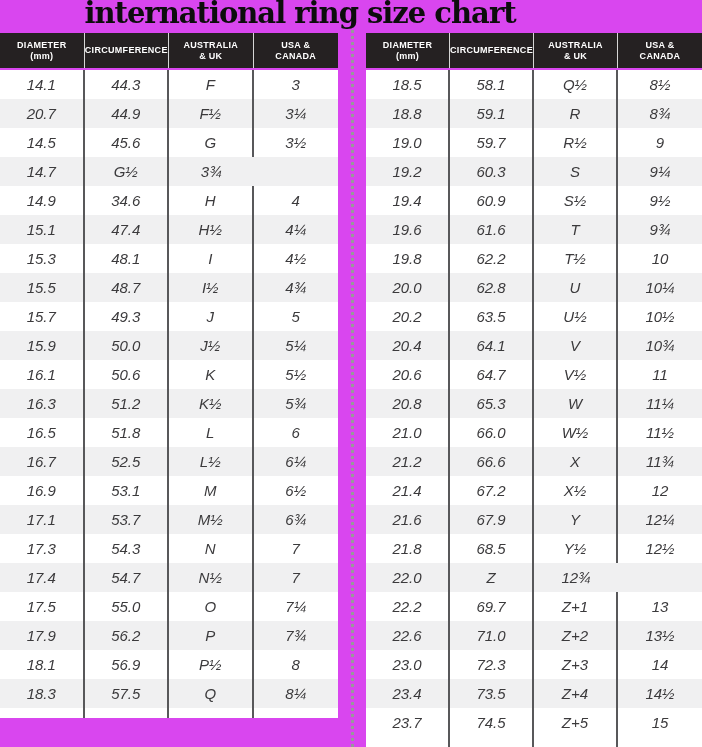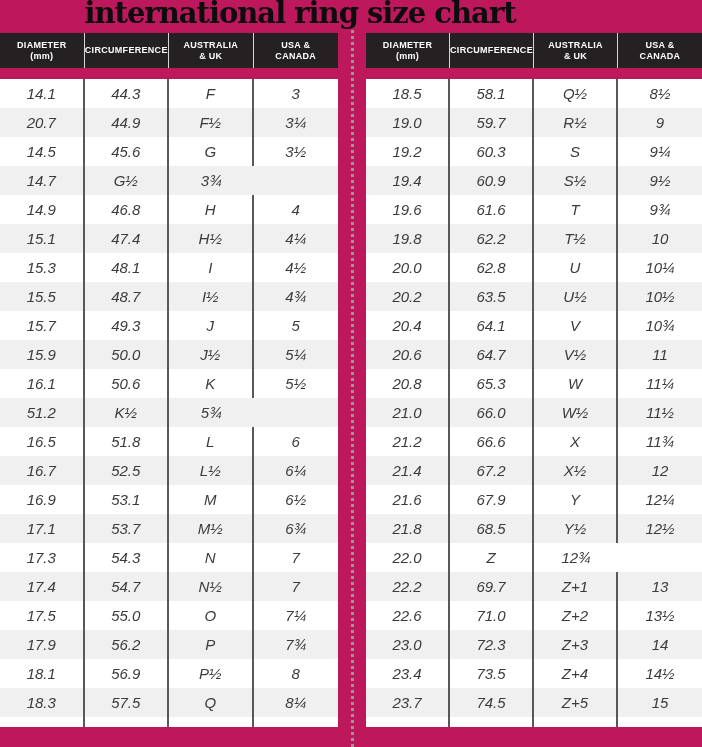--- a/index.html
+++ b/index.html
@@ -1,21 +1,21 @@
 <!DOCTYPE html>
 <html style="--title-color: #0d0d0d; --header-bg: #252122; --header-text: #ffffff; --row-alt-bg: #f0f0f1; --body-text: #3b3a3c; --column-border: #58585a; --divider-dots: #98989b;"><head>
 <meta charset="utf-8">
 <style>
   html, body { margin: 0; padding: 0; background: #ffffff; }
   .page {
     position: relative;
     width: 702px;
     height: 747px;
     overflow: hidden;
-    background: #be185d;
+    background: #d946ef;
     font-family: "Liberation Sans", sans-serif;
   }
   .title {
     position: absolute;
     top: -6px;
     left: 0;
     width: 600px;
     margin: 0;
     text-align: center;
     font-family: "DejaVu Serif", serif;
@@ -36,21 +36,21 @@
   .table { display: block; }
   .table.left  { width: 338px; }
   .spacer      { width: 28px; }
   .table.right { width: 336px; }
 
   .thead {
     height: 35px;
     background: var(--header-bg, #252122);
     display: grid;
     grid-template-columns: repeat(4, 1fr);
-    margin-bottom: 11px;
+    margin-bottom: 2px;
   }
   .th {
     display: flex;
     align-items: center;
     justify-content: center;
     text-align: center;
     color: var(--header-text, #ffffff);
     font-size: 9px;
     font-weight: bold;
     letter-spacing: 0.3px;
@@ -125,21 +125,21 @@
             <div class="td">G</div>
             <div class="td">3½</div>
           </div>
           <div class="tr">
             <div class="td">14.7</div>
             <div class="td">G½</div>
             <div class="td">3¾</div>
           </div>
           <div class="tr">
             <div class="td">14.9</div>
-            <div class="td">46.8</div>
+            <div class="td">34.6</div>
             <div class="td">H</div>
             <div class="td">4</div>
           </div>
           <div class="tr">
             <div class="td">15.1</div>
             <div class="td">47.4</div>
             <div class="td">H½</div>
             <div class="td">4¼</div>
           </div>
           <div class="tr">
@@ -166,20 +166,21 @@
             <div class="td">J½</div>
             <div class="td">5¼</div>
           </div>
           <div class="tr">
             <div class="td">16.1</div>
             <div class="td">50.6</div>
             <div class="td">K</div>
             <div class="td">5½</div>
           </div>
           <div class="tr">
+            <div class="td">16.3</div>
             <div class="td">51.2</div>
             <div class="td">K½</div>
             <div class="td">5¾</div>
           </div>
           <div class="tr">
             <div class="td">16.5</div>
             <div class="td">51.8</div>
             <div class="td">L</div>
             <div class="td">6</div>
           </div>
@@ -259,20 +260,26 @@
 CANADA</div>
       </header>
       <div class="tbody">
           <div class="tr">
             <div class="td">18.5</div>
             <div class="td">58.1</div>
             <div class="td">Q½</div>
             <div class="td">8½</div>
           </div>
           <div class="tr">
+            <div class="td">18.8</div>
+            <div class="td">59.1</div>
+            <div class="td">R</div>
+            <div class="td">8¾</div>
+          </div>
+          <div class="tr">
             <div class="td">19.0</div>
             <div class="td">59.7</div>
             <div class="td">R½</div>
             <div class="td">9</div>
           </div>
           <div class="tr">
             <div class="td">19.2</div>
             <div class="td">60.3</div>
             <div class="td">S</div>
             <div class="td">9¼</div>

